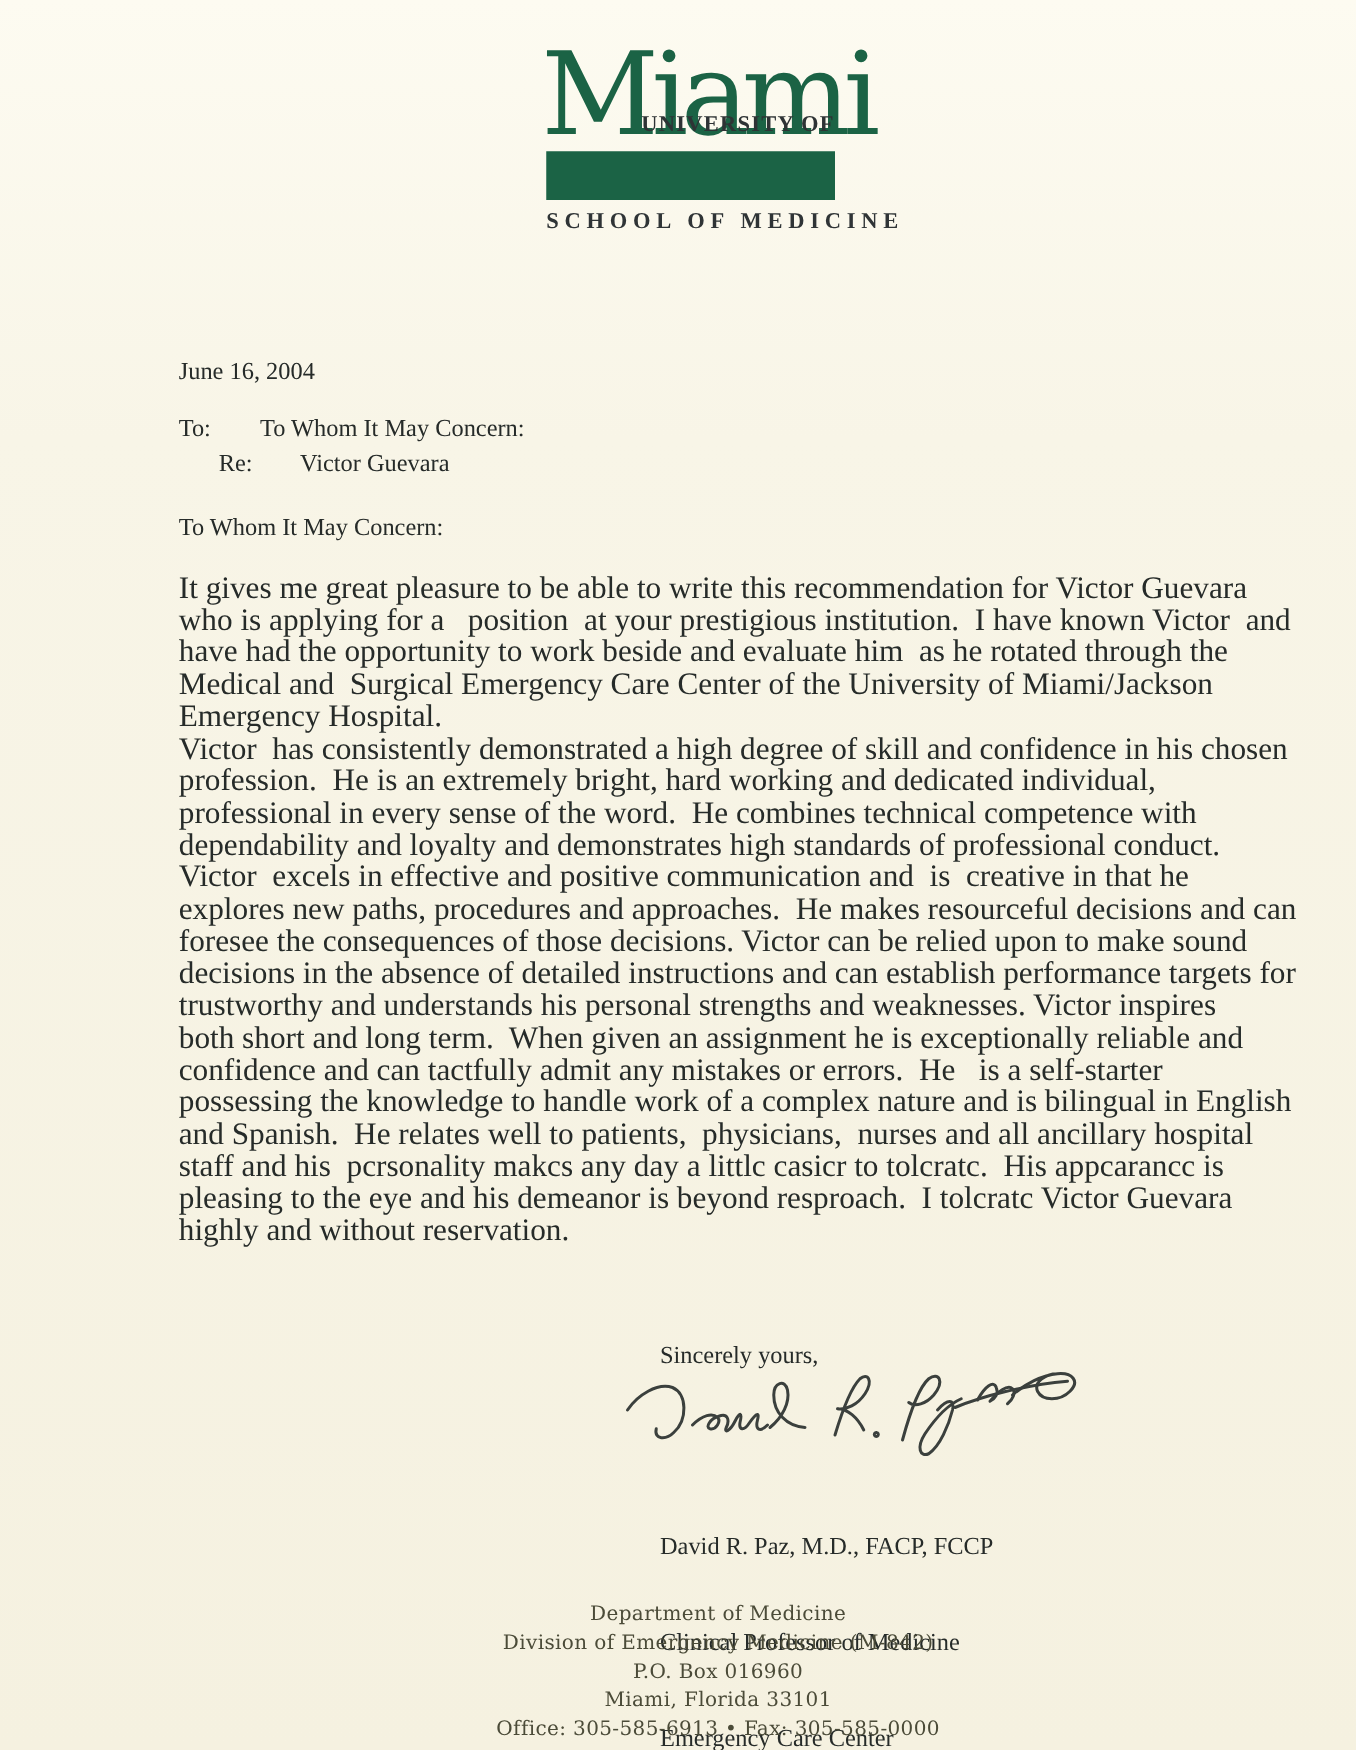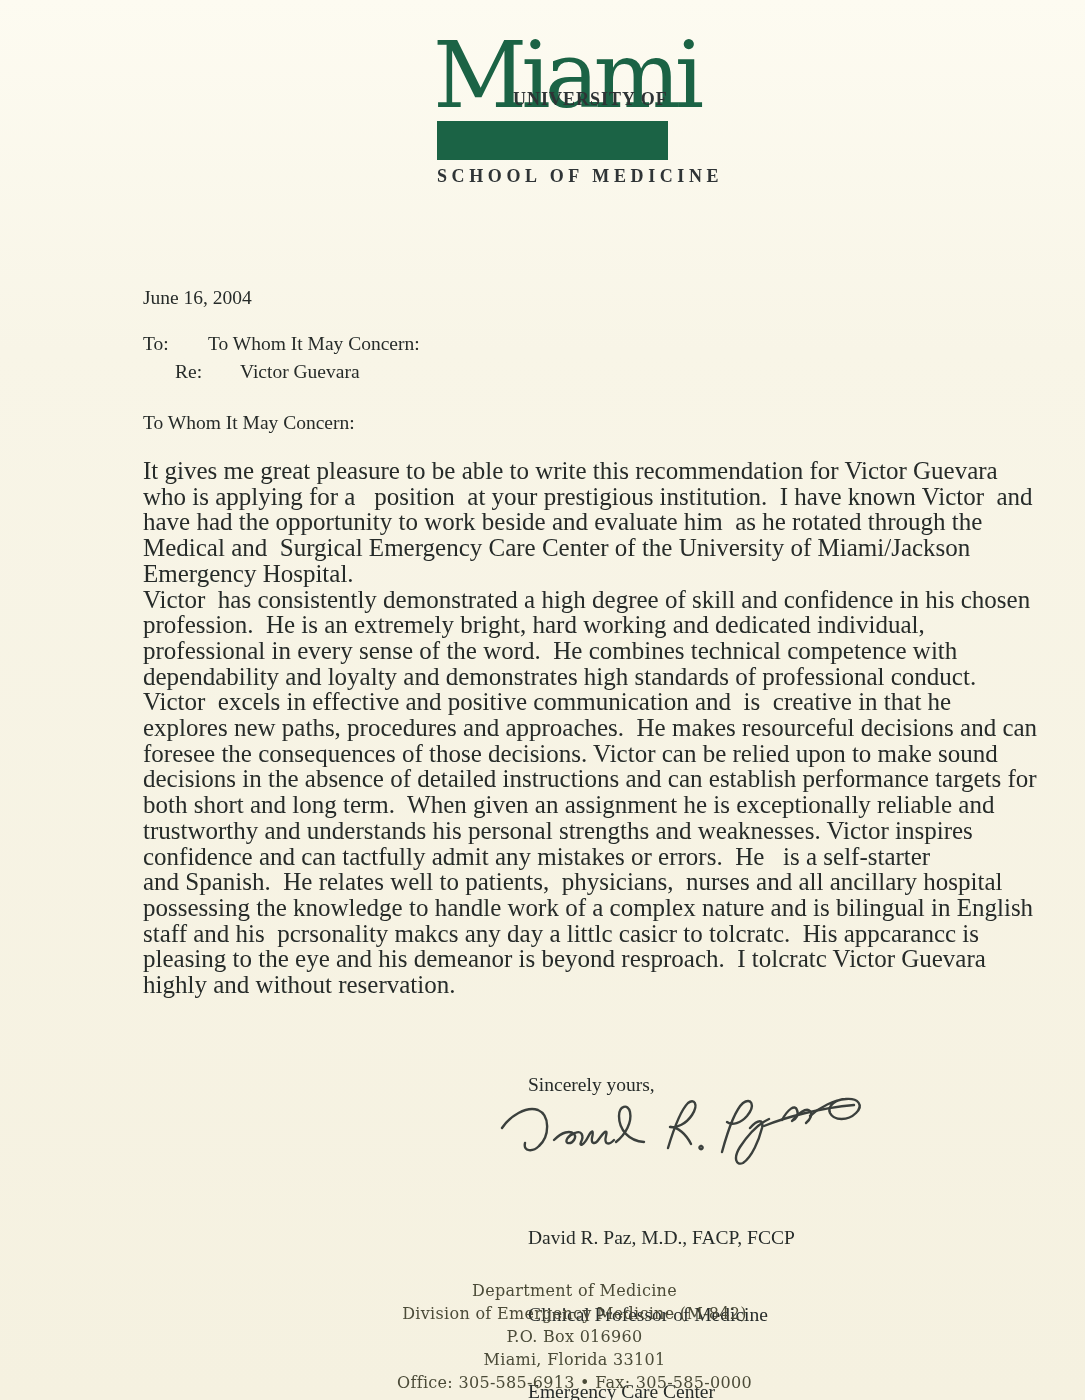--- a/index.html
+++ b/index.html
@@ -96,25 +96,25 @@
     <div class="body-line">Medical and  Surgical Emergency Care Center of the University of Miami/Jackson</div>
     <div class="body-line">Emergency Hospital.</div>
     <div class="body-line">Victor  has consistently demonstrated a high degree of skill and confidence in his chosen</div>
     <div class="body-line">profession.  He is an extremely bright, hard working and dedicated individual,</div>
     <div class="body-line">professional in every sense of the word.  He combines technical competence with</div>
     <div class="body-line">dependability and loyalty and demonstrates high standards of professional conduct.</div>
     <div class="body-line">Victor  excels in effective and positive communication and  is  creative in that he</div>
     <div class="body-line">explores new paths, procedures and approaches.  He makes resourceful decisions and can</div>
     <div class="body-line">foresee the consequences of those decisions. Victor can be relied upon to make sound</div>
     <div class="body-line">decisions in the absence of detailed instructions and can establish performance targets for</div>
+    <div class="body-line">trustworthy and understands his personal strengths and weaknesses. Victor inspires</div>
     <div class="body-line">both short and long term.  When given an assignment he is exceptionally reliable and</div>
-    <div class="body-line">trustworthy and understands his personal strengths and weaknesses. Victor inspires</div>
     <div class="body-line">confidence and can tactfully admit any mistakes or errors.  He   is a self-starter</div>
+    <div class="body-line">possessing the knowledge to handle work of a complex nature and is bilingual in English</div>
     <div class="body-line">and Spanish.  He relates well to patients,  physicians,  nurses and all ancillary hospital</div>
-    <div class="body-line">possessing the knowledge to handle work of a complex nature and is bilingual in English</div>
     <div class="body-line">staff and his  pcrsonality makcs any day a littlc casicr to tolcratc.  His appcarancc is</div>
     <div class="body-line">pleasing to the eye and his demeanor is beyond resproach.  I tolcratc Victor Guevara</div>
     <div class="body-line">highly and without reservation.</div>
   </div>
 
   <div class="txt closing">Sincerely yours,</div>
 
   <svg class="signature-svg" viewBox="0 0 380 84" fill="none" stroke="#3b403d" stroke-width="2.4" stroke-linecap="round" stroke-linejoin="round">
     <path d="M4,38 C12,26 28,16 40,20 C52,25 52,46 41,56 C35,62 25,62 27,53"></path>
     <path d="M56,50 C64,42 72,40 76,44 C79,47 75,54 70,53 C66,52 70,45 77,43 C84,40 86,46 83,52 C81,57 86,55 90,47 C94,39 96,40 94,48 C93,54 97,55 101,49 C106,42 110,38 108,46 C106,54 110,56 116,50"></path>

